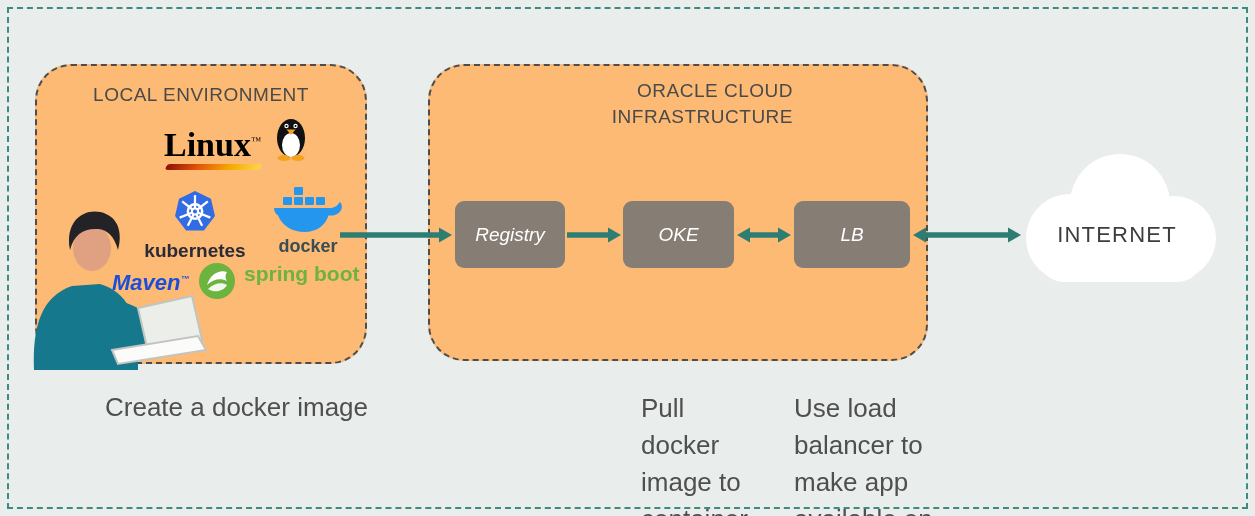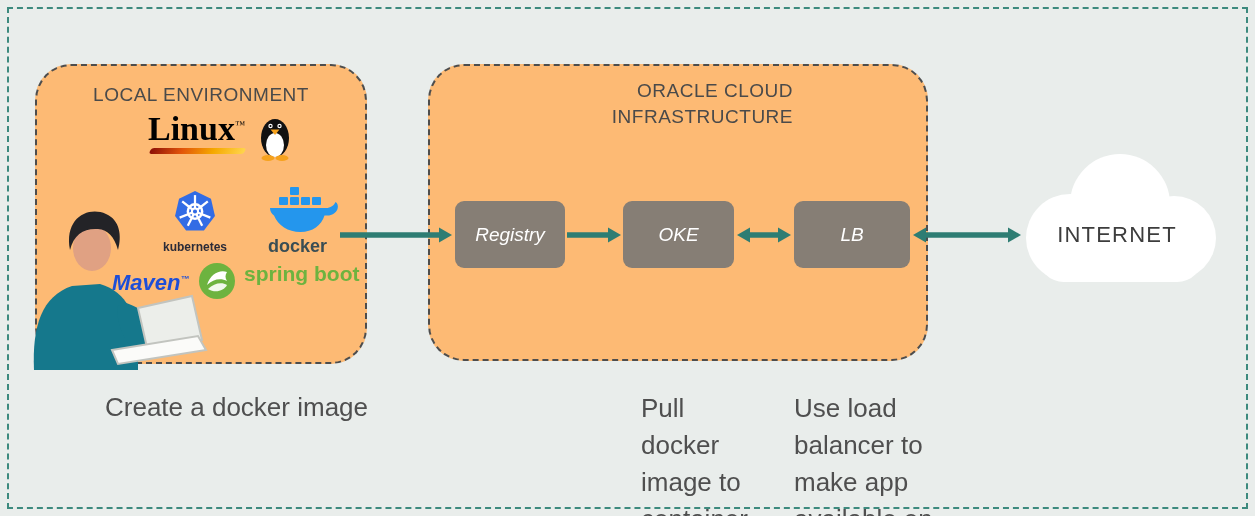--- a/index.html
+++ b/index.html
@@ -23,32 +23,32 @@
   .node-oke      { left:623px; width:111px; }
   .node-lb       { left:794px; width:116px; }
 
   .caption { position:absolute; font-size:26px; color:#4f4f4f; line-height:1.42; }
   .cap-local { left:105px; top:389px; white-space:nowrap; }
   .cap-1 { left:468px; top:390px; width:136px; }
   .cap-2 { left:641px; top:390px; width:118px; }
   .cap-3 { left:794px; top:390px; width:165px; }
 
   
-  .linux-logo { position:absolute; left:148px; top:112px; display:flex; align-items:flex-start; gap:10px; }
+  .linux-logo { position:absolute; left:164px; top:112px; display:flex; align-items:flex-end; gap:10px; }
   .linux-word { font-family:"Liberation Serif", serif; font-weight:700; font-size:34px; color:#000;
                 position:relative; line-height:1; }
   .linux-word sup { font-size:10px; font-weight:400; vertical-align:super; }
   .linux-underline { position:absolute; left:2px; bottom:-8px; width:98%; height:6px;
                      background:linear-gradient(90deg,#8c1007,#e2540a,#f5a800,#ffd54d);
                      border-radius:3px; transform:skewX(-25deg); }
 
   .k8s-logo { position:absolute; left:140px; top:190px; width:110px; text-align:center; }
-  .k8s-label { display:block; margin-top:3px; font-size:12px; font-weight:700; color:#2b2b38; }
-
-  .docker-logo { position:absolute; left:268px; top:186px; width:80px; text-align:left; }
+  .k8s-label { display:block; margin-top:3px; font-size:19px; font-weight:700; color:#2b2b38; }
+
+  .docker-logo { position:absolute; left:268px; top:186px; width:80px; text-align:center; }
   .docker-label { display:block; margin-top:-2px; font-size:18px; font-weight:700; color:#394d54; }
 
   .maven-logo { position:absolute; left:112px; top:270px; font-style:italic; font-weight:700;
                 font-size:22px; color:#1d4ed8; }
   .maven-logo sup { font-size:9px; }
 
   .spring-logo { position:absolute; left:198px; top:262px; display:flex; gap:8px; }
   .spring-label { font-size:21px; font-weight:700; color:#6db33f; white-space:nowrap; }
 
   .person { position:absolute; left:20px; top:198px; }

